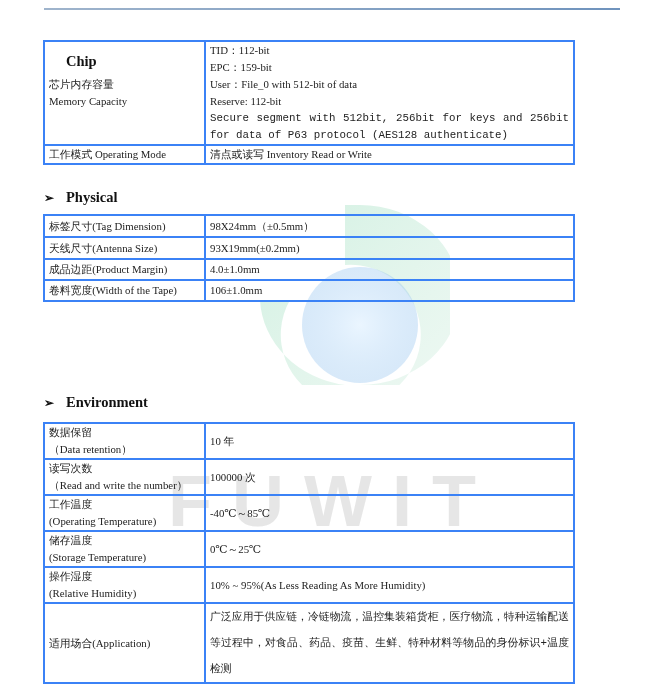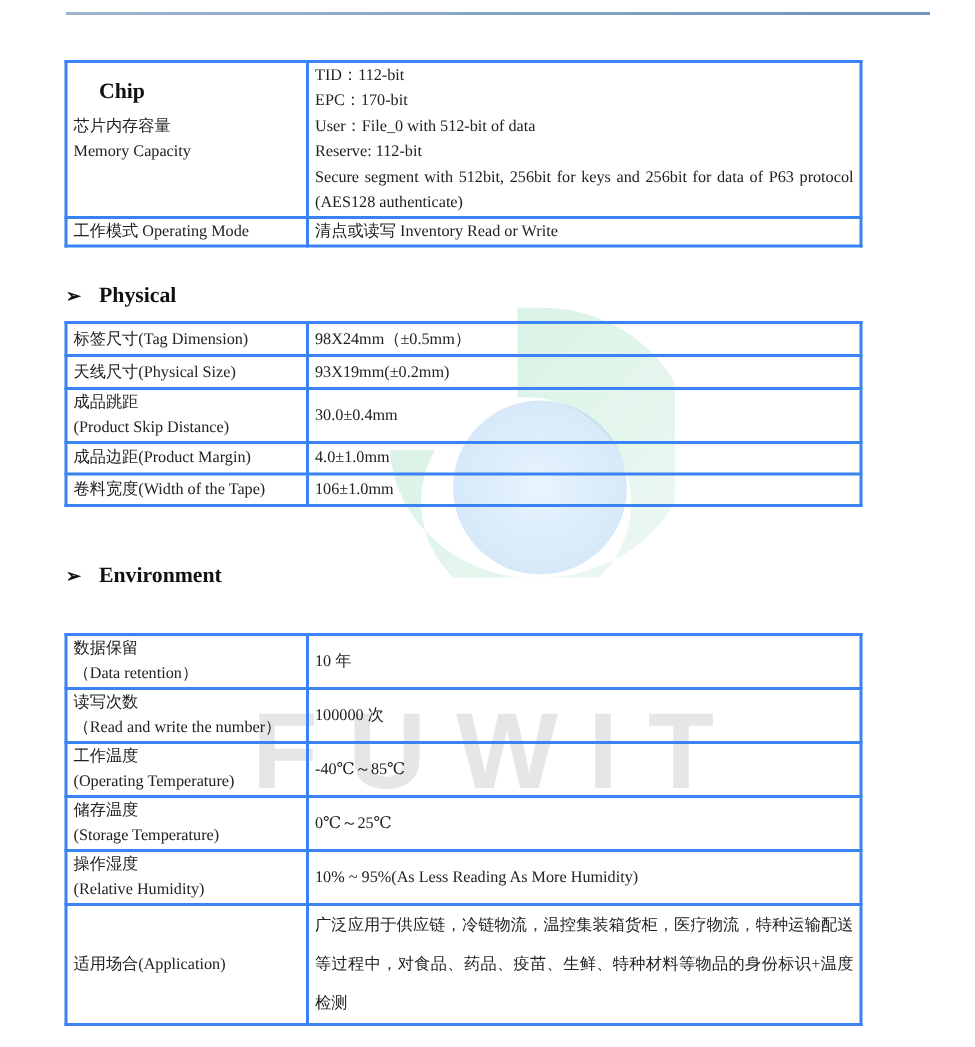--- a/index.html
+++ b/index.html
@@ -7,21 +7,21 @@
   .topline{position:absolute;left:44px;top:8px;width:576px;height:2px;background:linear-gradient(90deg,#9fb4cc,#6f93bd);}
   .wm{position:absolute;pointer-events:none;}
   .wm-logo{left:250px;top:205px;width:200px;height:180px;}
   .wm-text{left:168px;top:460px;font-family:"Liberation Sans","DejaVu Sans",sans-serif;font-weight:bold;font-size:72px;letter-spacing:20px;color:rgba(200,200,200,0.45);}
   h2{position:absolute;margin:0;font-size:14.5px;font-weight:bold;color:#111;}
   .arrow{display:inline-block;width:16px;font-size:12px;}
   table{position:absolute;left:43px;width:532px;border-collapse:collapse;font-size:10.8px;line-height:17px;}
   td{border:2px solid #3b82f6;padding:0 4px;vertical-align:middle;}
   td.k{width:151px;}
   td.k.top{vertical-align:top;}
-  .just{text-align:justify;text-align-last:left;}
+  .just{text-align:justify;text-align-last:left;font-family:Liberation Mono, monospace;}
   .app{line-height:26px;padding-top:0;padding-bottom:0;}
 </style>
 </head>
 <body>
 
 <div class="topline"></div>
 
 <svg class="wm wm-logo" viewBox="0 0 200 180">
   <defs>
     <linearGradient id="g1" x1="0" y1="0" x2="1" y2="1">
@@ -41,63 +41,56 @@
 <h2 style="left:66px;top:14px;margin-top:39px;">Chip</h2>
 <table style="top:40px;">
   <tbody>
       <tr>
     <td class="k">
       <div>芯片内存容量</div>
       <div>Memory Capacity</div>
     </td>
     <td>
       <div>TID：112-bit</div>
-      <div>EPC：170-bit</div>
+      <div>EPC：159-bit</div>
       <div>User：File_0 with 512-bit of data</div>
       <div>Reserve: 112-bit</div>
       <div class="just">Secure segment with 512bit, 256bit for keys and 256bit for data of P63 protocol (AES128 authenticate)</div>
     </td>
   </tr>
   <tr>
     <td class="k">工作模式 Operating Mode</td>
     <td>清点或读写 Inventory Read or Write</td>
   </tr>
 </tbody>
   </table>
 
 <h2 style="left:44px;top:189px;"><span class="arrow">➢</span><span style="margin-left:6px">Physical</span></h2>
 <table style="top:214px;">
   <tbody>
       <tr style="height:22px">
         <td class="k">标签尺寸(Tag Dimension)</td>
         <td>98X24mm（±0.5mm）</td>
       </tr>
   <tr style="height:22px">
-        <td class="k">天线尺寸(Physical Size)</td>
+        <td class="k">天线尺寸(Antenna Size)</td>
         <td>93X19mm(±0.2mm)</td>
-      </tr>
-  <tr>
-        <td class="k">
-          <div>成品跳距</div>
-          <div>(Product Skip Distance)</div>
-        </td>
-        <td>30.0±0.4mm</td>
       </tr>
   <tr style="height:21px">
         <td class="k">成品边距(Product Margin)</td>
         <td>4.0±1.0mm</td>
       </tr>
   <tr style="height:21px">
         <td class="k">卷料宽度(Width of the Tape)</td>
         <td>106±1.0mm</td>
       </tr>
 </tbody>
   </table>
 
-<h2 style="left:44px;top:376px;font-family:Liberation Serif, serif;"><span class="arrow">➢</span><span style="margin-left:6px">Environment</span></h2>
+<h2 style="left:44px;top:394px;font-family:Liberation Serif, serif;"><span class="arrow">➢</span><span style="margin-left:6px">Environment</span></h2>
 <table style="top:422px;">
   <tbody>
       <tr>
         <td class="k">
           <div>数据保留</div>
           <div>（Data retention）</div>
         </td>
         <td>10 年</td>
       </tr>
   <tr>

